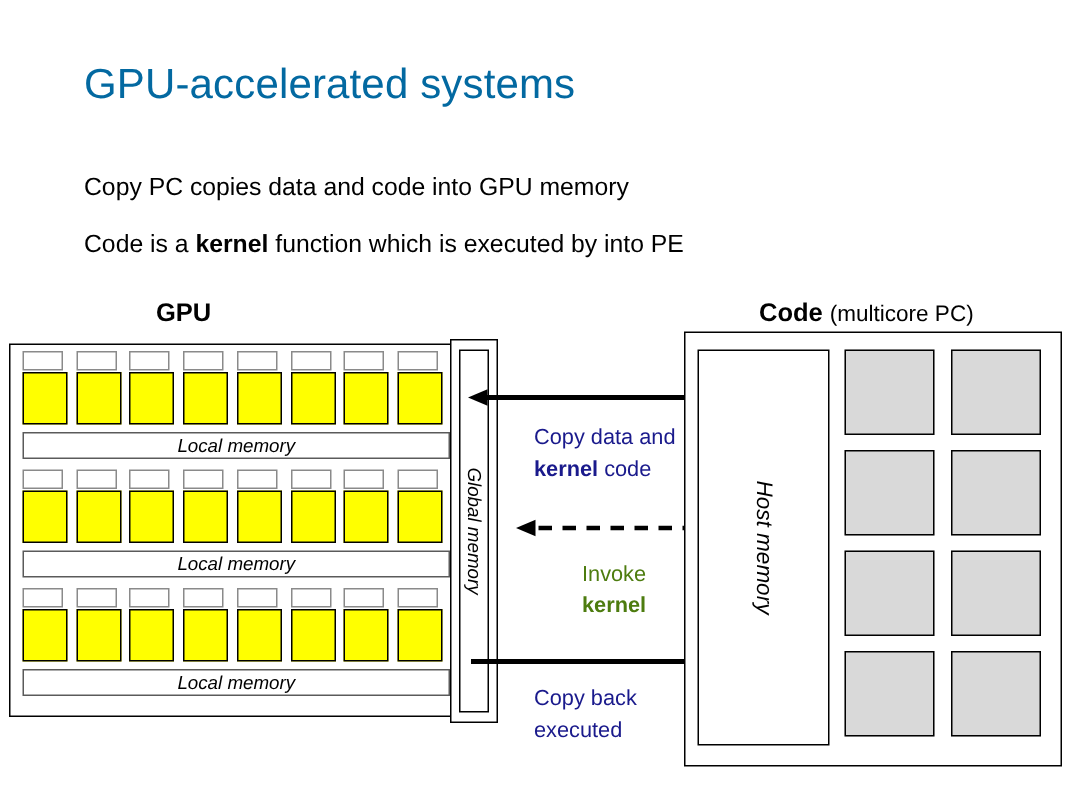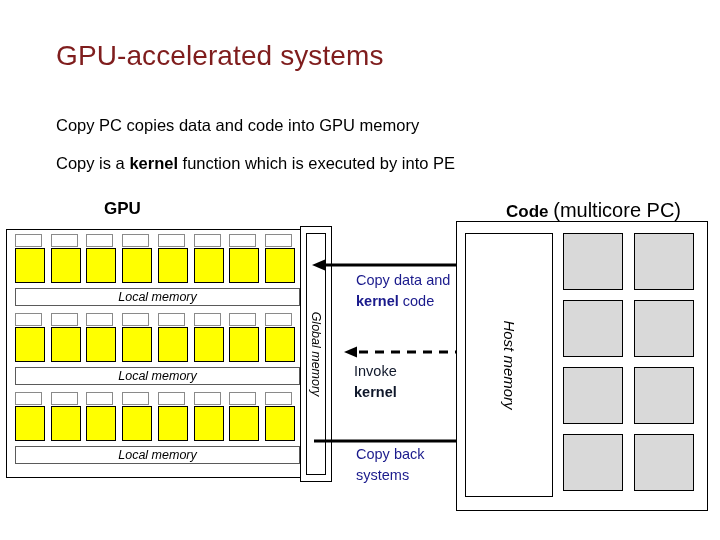--- a/index.html
+++ b/index.html
@@ -16,21 +16,21 @@
     font-family: "Liberation Sans", sans-serif;
     color: #000000;
   }
 
   
   #slide-title {
     position: absolute;
     left: 56px;
     top: 40px;
     font-size: 28px;
-    color: #7f1d1d;
+    color: #0369a1;
     letter-spacing: 0.1px;
     white-space: nowrap;
   }
 
   
   .body-line {
     position: absolute;
     font-size: 16.5px;
     color: #000000;
     white-space: nowrap;
@@ -49,21 +49,21 @@
     white-space: nowrap;
   }
   #host-caption {
     position: absolute;
     left: 506px;
     top: 199px;
     font-size: 17px;
     white-space: nowrap;
   }
   #host-caption .host-strong { font-weight: bold; }
-  #host-caption .host-sub { font-weight: normal; font-size: 20px; }
+  #host-caption .host-sub { font-weight: normal; font-size: 15px; }
 
   
   #gpu-panel {
     position: absolute;
     left: 6px;
     top: 229px;
     width: 304px;
     height: 249px;
     border: 1.5px solid #000000;
     box-sizing: border-box;
@@ -167,29 +167,30 @@
   }
   #arrow-copy-data { left: 310px; top: 258px; width: 180px; height: 14px; }
   #arrow-invoke    { left: 342px; top: 345px; width: 124px; height: 14px; }
   #arrow-copy-back { left: 310px; top: 434px; width: 184px; height: 14px; }
 
   
   .arrow-caption {
     position: absolute;
     font-size: 14.5px;
     line-height: 21px;
+    margin-top: 12px;
   }
   #caption-copy-data {
     left: 356px; top: 270px; width: 96px;
     color: #1a1a8c;
   }
   #caption-copy-data b { font-weight: bold; }
   #caption-invoke {
-    left: 354px; top: 361px; width: 88px;
-    color: #0f172a;
+    left: 388px; top: 361px; width: 88px;
+    color: #4d7c0f;
   }
   #caption-invoke b { font-weight: bold; }
   #caption-copy-back {
     left: 356px; top: 444px; width: 110px;
     color: #1a1a8c;
   }
 
   
   #host-panel {
     position: absolute;
@@ -236,21 +237,21 @@
     background: #d9d9d9;
   }
 </style>
 </head>
 <body>
 
 <div id="slide-title">GPU-accelerated systems</div>
 
 <div class="body-line" id="body-line-1">Copy PC copies data and code into GPU memory</div>
 
-<div class="body-line" id="body-line-2"><span>Copy is a </span><b>kernel</b><span> function which is executed by into PE</span></div>
+<div class="body-line" id="body-line-2"><span>Code is a </span><b>kernel</b><span> function which is executed by into PE</span></div>
 
 <div id="gpu-caption">GPU</div>
 
 <div id="host-caption"><span class="host-strong">Code</span> <span class="host-sub">(multicore PC)</span></div>
 
 <div id="gpu-panel">
   <div class="compute-unit" id="compute-unit-0">
     <div class="pe-strip">
         <div class="pe" style="left: 0px;">
           <div class="pe-head"></div>
@@ -381,21 +382,21 @@
 
 <svg class="arrow-svg" id="arrow-copy-back" viewBox="0 0 184 14">
   <line x1="4" y1="7" x2="171" y2="7" stroke="#000000" stroke-width="3.2"></line>
   <polygon points="182,7 169,1.5 169,12.5" fill="#000000"></polygon>
 </svg>
 
 <div class="arrow-caption" id="caption-copy-data"><span>Copy data and </span><b>kernel</b><span> code</span></div>
 
 <div class="arrow-caption" id="caption-invoke"><span>Invoke </span><b>kernel</b></div>
 
-<div class="arrow-caption" id="caption-copy-back">Copy back systems</div>
+<div class="arrow-caption" id="caption-copy-back">Copy back executed</div>
 
 <div id="host-panel">
   <div id="host-memory-box">
     <span id="host-memory-label">Host memory</span>
   </div>
   <div id="cpu-core-grid">
       <div class="cpu-core" style="left: 0px; top: 0px; background: rgb(217, 217, 217);"></div>
       <div class="cpu-core" style="left: 71px; top: 0px; background: rgb(217, 217, 217);"></div>
       <div class="cpu-core" style="left: 0px; top: 67px; background: rgb(217, 217, 217);"></div>
       <div class="cpu-core" style="left: 71px; top: 67px; background: rgb(217, 217, 217);"></div>

